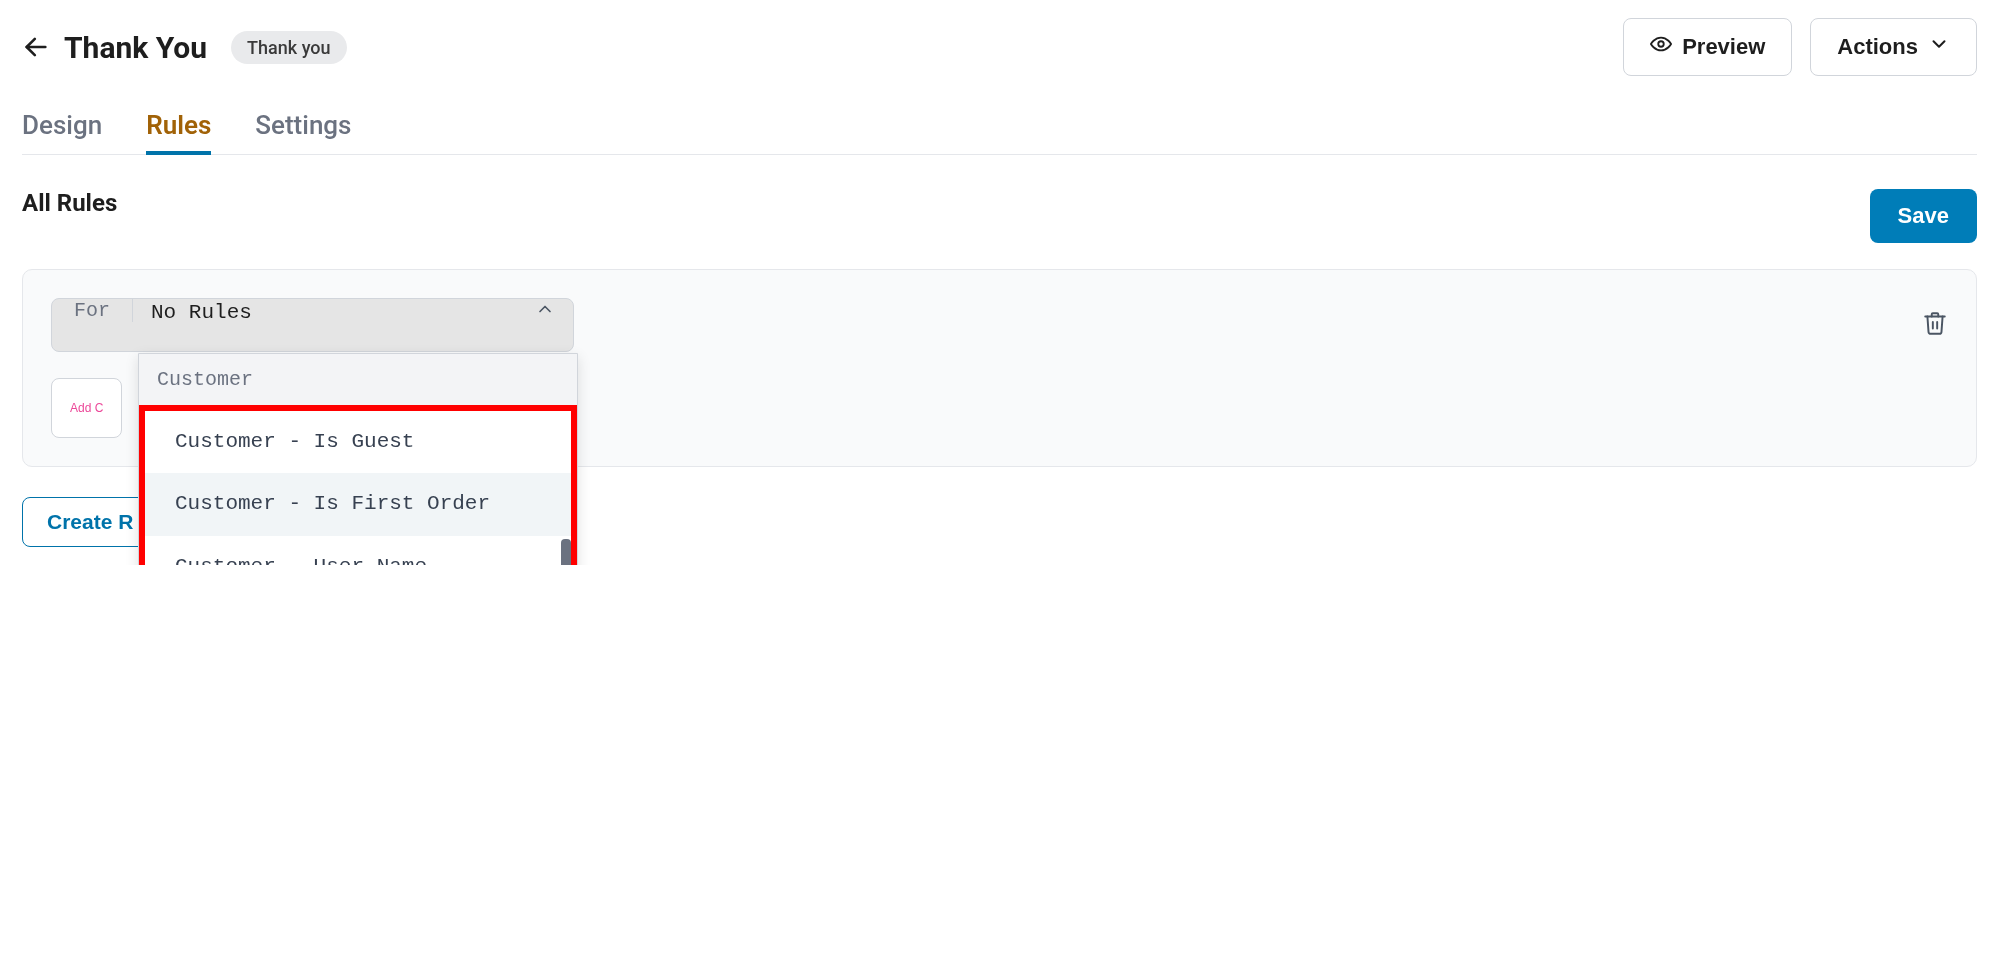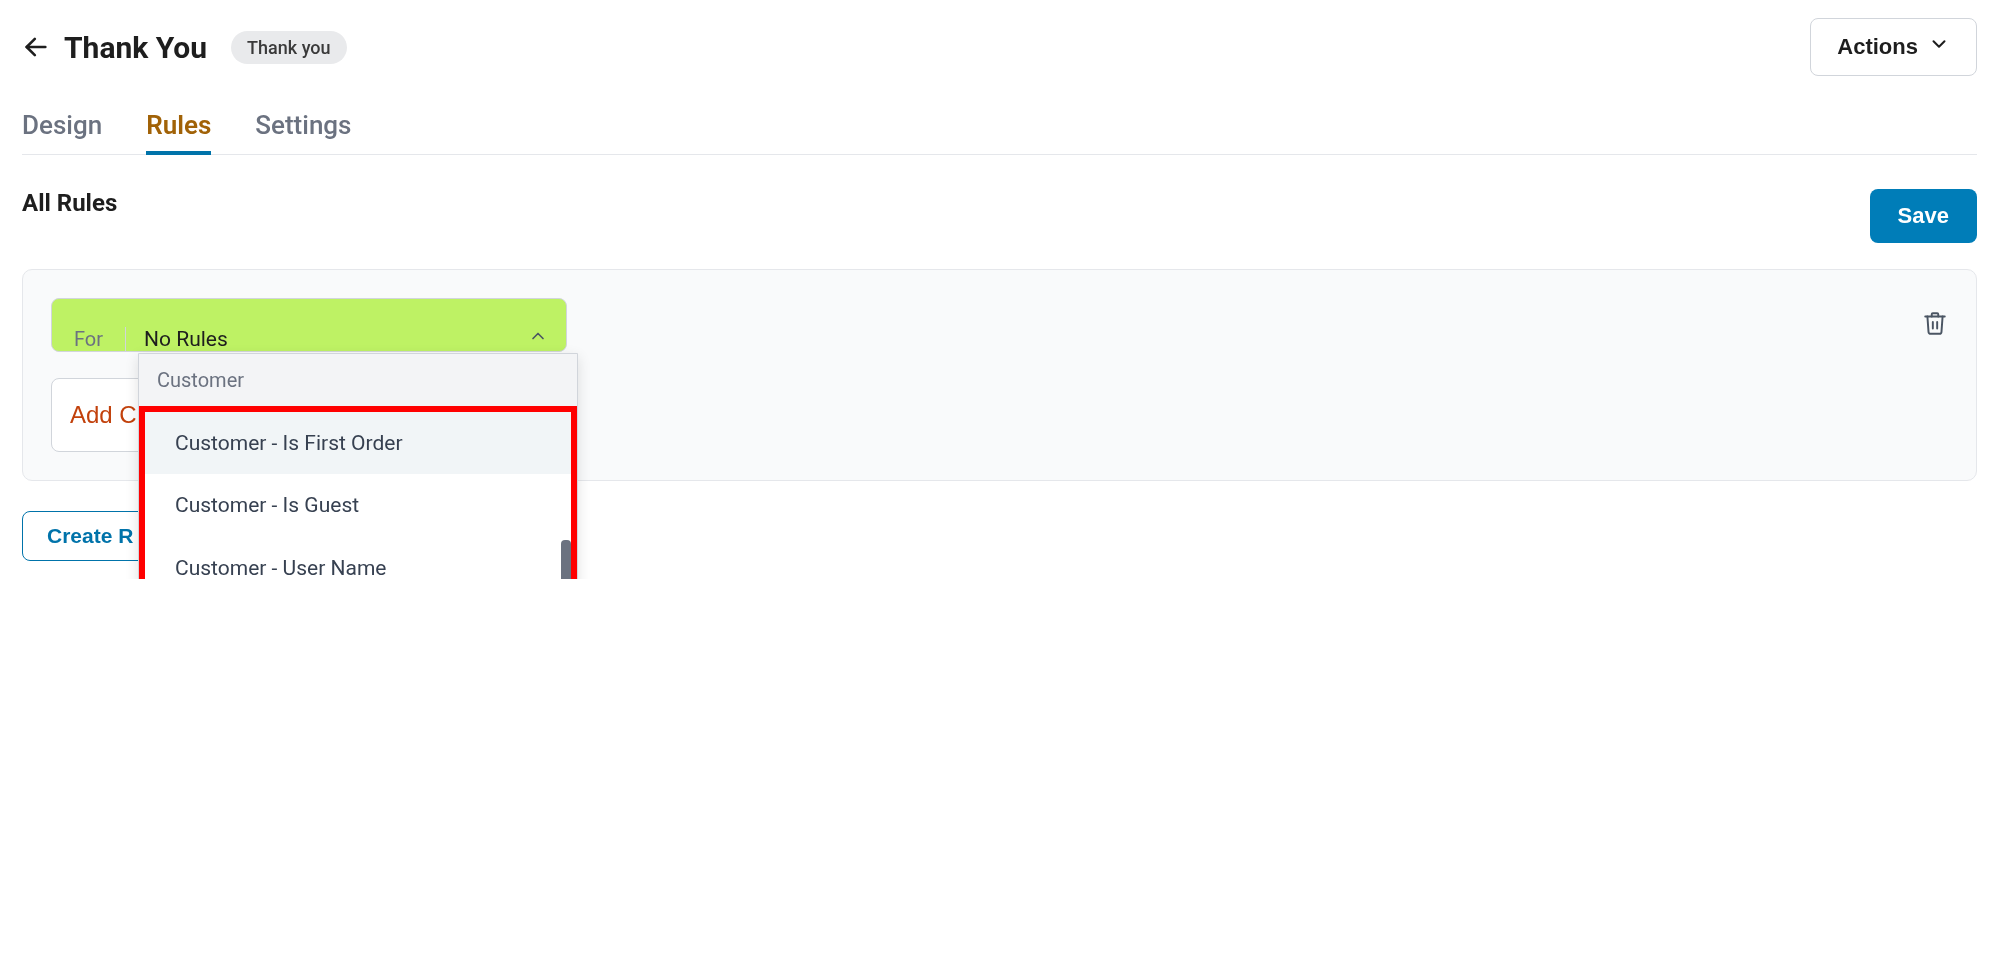--- a/index.html
+++ b/index.html
@@ -124,28 +124,29 @@
       display: flex;
       align-items: center;
       justify-content: space-between;
     }
     .rule-left {
       display: flex;
       align-items: center;
       position: relative;
     }
     .for-seg {
-      background: #bef264;
+      background: #e5e5e5;
       border: 1px solid #d1d5db;
       border-radius: 8px;
       display: flex;
-      align-items: flex-end;
+      align-items: flex-start;
       height: 54px;
       overflow: visible;
       position: relative;
+      font-family: Liberation Mono, monospace;
     }
     .for-label {
       display: flex;
       align-items: center;
       padding: 0 22px;
       font-size: 20px;
       color: #6b7280;
       border-right: 1px solid #d1d5db;
     }
     .select-box {
@@ -164,23 +165,23 @@
     }
     .trash svg { width: 26px; height: 28px; stroke: #4b5563; fill: none; }
     .add-cond-row {
       margin-top: 26px;
     }
     .small-btn {
       background: #fff;
       border: 1px solid #d1d5db;
       border-radius: 8px;
       padding: 22px 18px;
-      font-size: 24px;
-      cursor: pointer;
-      color: #c2410c;
+      font-size: 12px;
+      cursor: pointer;
+      color: #ec4899;
     }
     .create-rules-btn {
       background: #fff;
       border: 1.5px solid #0073aa;
       color: #0073aa;
       font-size: 21px;
       font-weight: 700;
       padding: 12px 24px;
       border-radius: 8px;
       cursor: pointer;
@@ -244,20 +245,29 @@
       <svg viewBox="0 0 24 24" fill="none" stroke-width="2.2" stroke-linecap="round" stroke-linejoin="round">
           <line x1="20" y1="12" x2="4" y2="12"></line>
           <polyline points="11 5 4 12 11 19"></polyline>
         </svg>
     </div>
     <h1 class="page-title">Thank You</h1>
     <span class="badge">Thank you</span>
   </div>
   <div class="header-right">
     <button class="btn-outline">
+      <span>
+        <svg viewBox="0 0 24 24" fill="none" stroke="#1e1e1e" stroke-width="2" stroke-linecap="round" stroke-linejoin="round">
+            <path d="M1 12s4-7 11-7 11 7 11 7-4 7-11 7S1 12 1 12z"></path>
+            <circle cx="12" cy="12" r="3"></circle>
+          </svg>
+      </span>
+      <span>Preview</span>
+    </button>
+    <button class="btn-outline">
       <span>Actions</span>
       <span>
         <svg viewBox="0 0 24 24" fill="none" stroke="#1e1e1e" stroke-width="2.2" stroke-linecap="round" stroke-linejoin="round">
             <polyline points="6 9 12 15 18 9"></polyline>
           </svg>
       </span>
     </button>
   </div>
 </div>
 
@@ -285,22 +295,22 @@
           <span>
             <svg viewBox="0 0 24 24" fill="none" stroke-width="2" stroke-linecap="round" stroke-linejoin="round">
                 <polyline points="6 15 12 9 18 15"></polyline>
               </svg>
           </span>
         </div>
 
         <div class="dropdown">
           <div class="dropdown-group">Customer</div>
           <div class="dropdown-list">
+            <div class="dropdown-item">Customer - Is Guest</div>
             <div class="dropdown-item hovered">Customer - Is First Order</div>
-            <div class="dropdown-item">Customer - Is Guest</div>
             <div class="dropdown-item">Customer - User Name</div>
             <div class="dropdown-item">Customer - User Role</div>
             <div class="dropdown-item">Customer - Purchased Product: All Time</div>
             <div class="dropdown-item">Customer - Purchased</div>
             <div class="dropdown-scroll"></div>
           </div>
         </div>
       </div>
     </div>
     <div class="trash">

